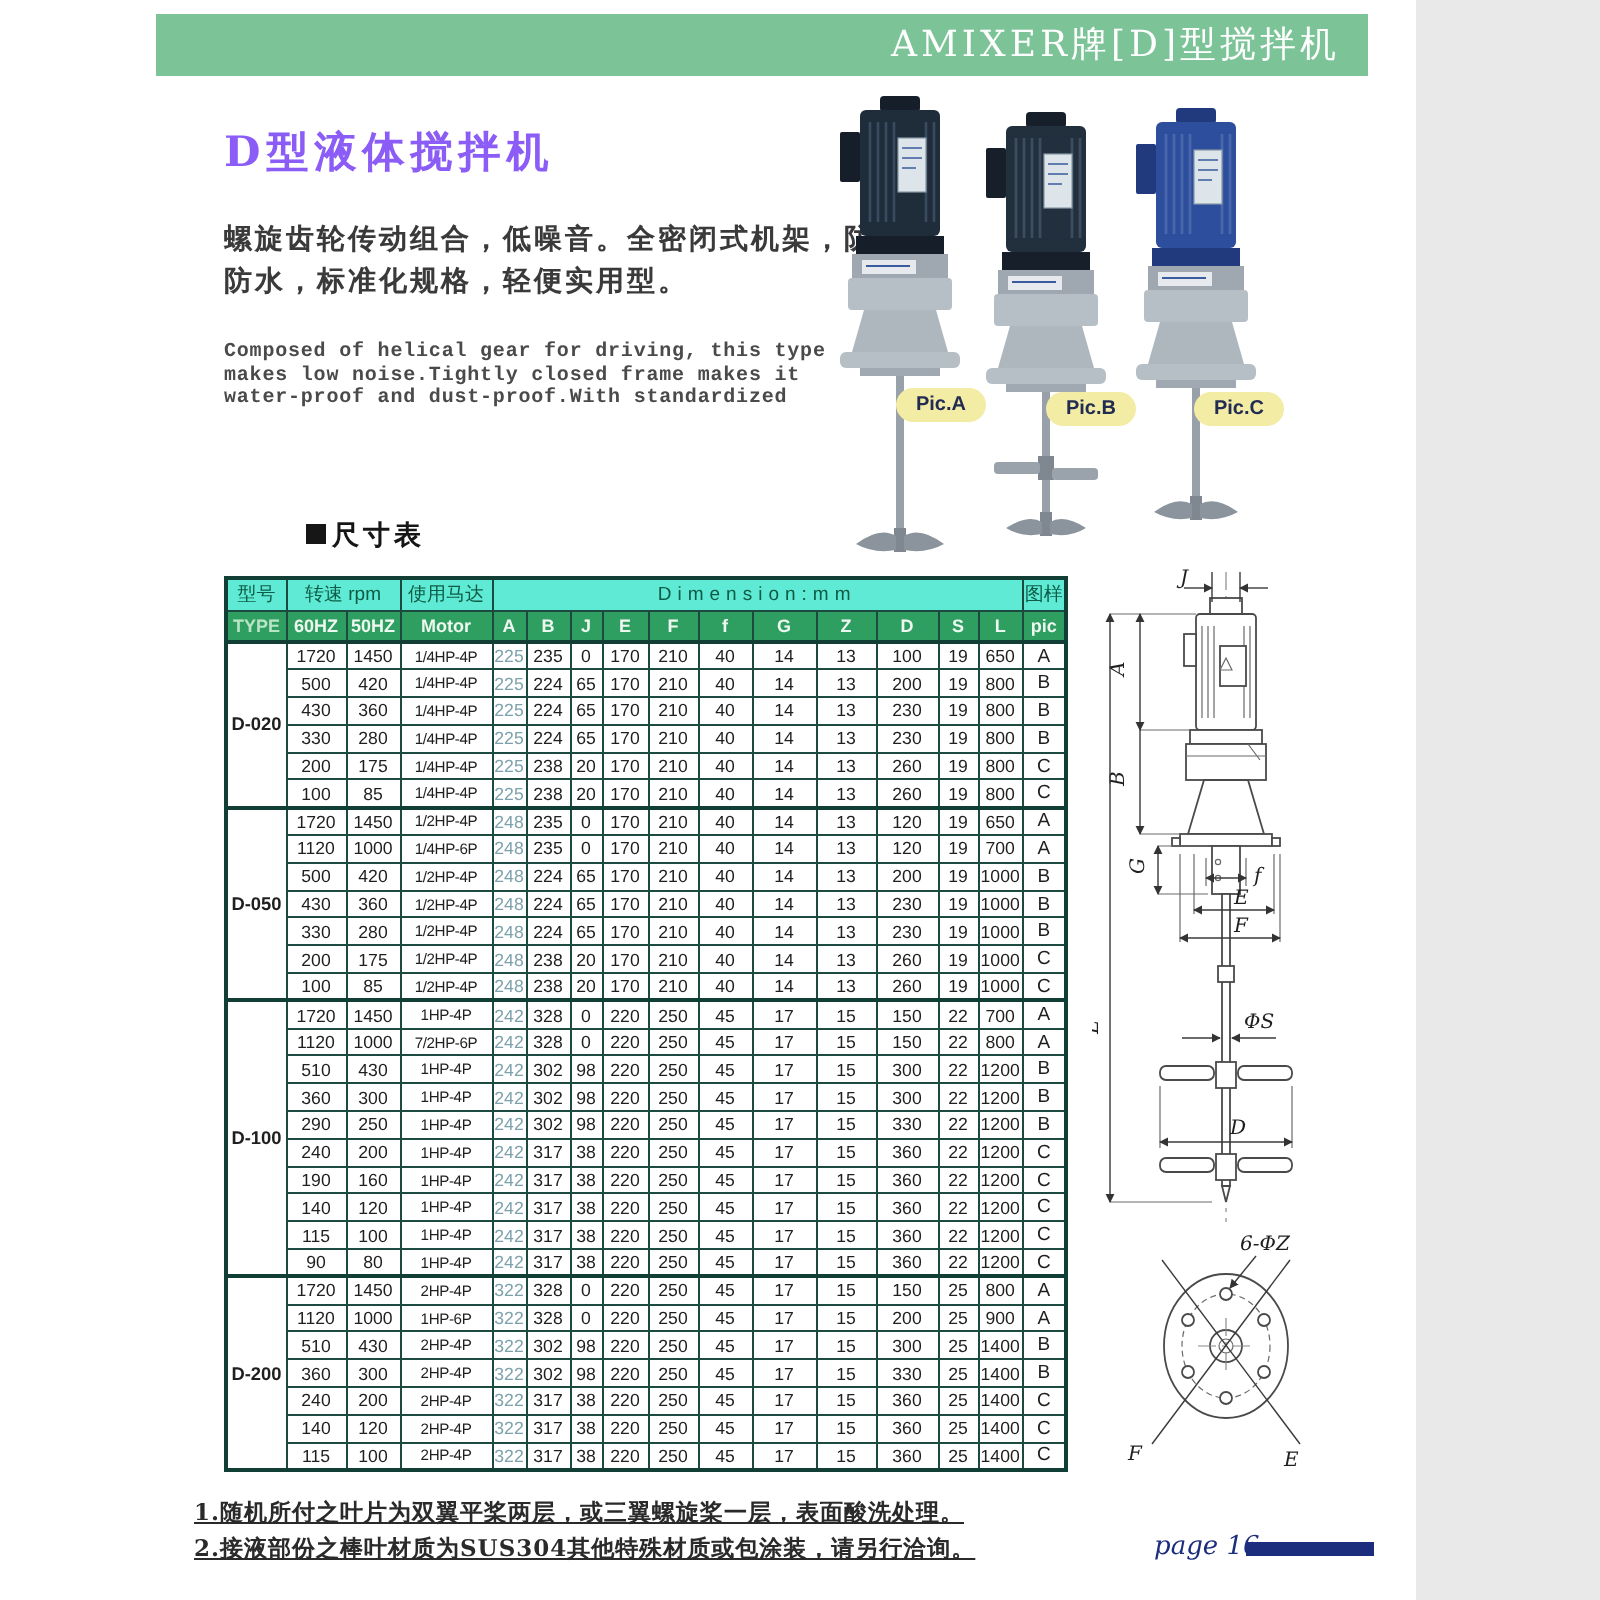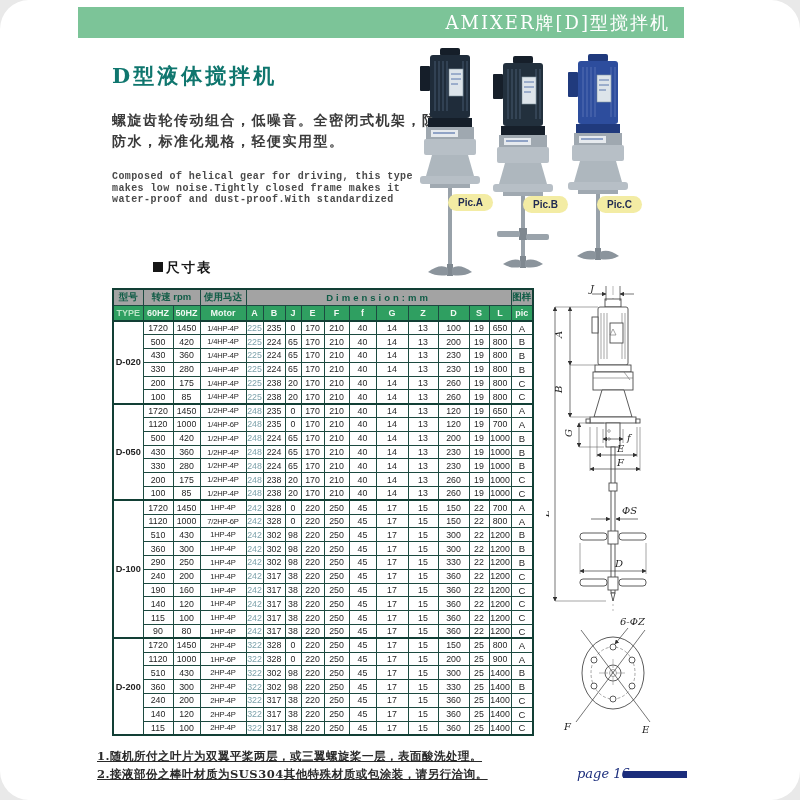--- a/index.html
+++ b/index.html
@@ -1,32 +1,32 @@
 <!DOCTYPE html>
 <html><head>
 <meta charset="utf-8">
 <style>
   * { margin:0; padding:0; box-sizing:border-box; }
   html,body { background:#e9e9e9; }
   .page {
-    position:relative; width:800px; height:800px; background:#ffffff;
-    overflow:hidden; font-family:"Liberation Sans", sans-serif;border-radius:29px;
+    position:relative; width:708px; height:800px; background:#ffffff;
+    overflow:hidden; font-family:"Liberation Sans", sans-serif;
   }
   
   .header-bar {
     position:absolute; left:78px; top:7px; width:606px; height:31px;
     background:#7cc498; color:#ffffff; text-align:right;
     font-family:"DejaVu Serif", serif; font-size:18px; letter-spacing:2px;
     line-height:31px; padding-right:14px;
   }
   
   .product-title {
     position:absolute; left:112px; top:62px;
     font-family:"DejaVu Serif", serif; font-size:21px; font-weight:700;
-    color:#0f766e; letter-spacing:3px;
+    color:#8b5cf6; letter-spacing:3px;
   }
   .desc-cn {
     position:absolute; left:112px; top:110px;
     font-family:"DejaVu Serif", serif; font-size:14px; font-weight:700;
     color:#3a3a3a; line-height:21px; letter-spacing:1.5px;
   }
   .desc-en {
     position:absolute; left:112px; top:171px;
     font-family:"Liberation Mono", monospace; font-size:10px; font-weight:700;
     color:#4a4a4a; line-height:11.5px; letter-spacing:0.4px;
@@ -51,21 +51,21 @@
   
   .dim-table {
     position:absolute; left:112px; top:288px; width:421px;
     border-collapse:collapse; table-layout:fixed;
     border:2px solid #123f35;
   }
   .dim-table td {
     border:1px solid #1c4a40; text-align:center; padding:0;
     overflow:hidden; white-space:nowrap;
   }
-  .dim-table tr.h1 td { background:#a3a3a3; color:#0f5c46; font-size:9.5px; font-weight:700; height:16px;text-align:center; }
+  .dim-table tr.h1 td { background:#5eead4; color:#0f5c46; font-size:9.5px; font-weight:400; height:16px;text-align:center; }
   .dim-table tr.h1 td.dimh { letter-spacing:3px; }
   .dim-table tr.h2 td { background:#2f9f61; color:#eef8f1; font-size:9px; font-weight:700; height:16px;margin-left:20px; }
   .dim-table tr.h2 td.typeh { color:#b9e4c6; }
   .dim-table tbody td { height:13.8px; font-size:8.8px; color:#1f1f1f; }
   .dim-table tbody td.motor { font-size:7.6px; letter-spacing:-0.2px; }
   .dim-table tbody td.col-a { color:#7da2ab; }
   .dim-table tbody td.type-cell { font-size:9.2px; font-weight:600; }
   .dim-table tbody td.pic-col { font-size:9.5px; }
   .dim-table tbody tr.group-start td { border-top:2px solid #123f35; }
   

